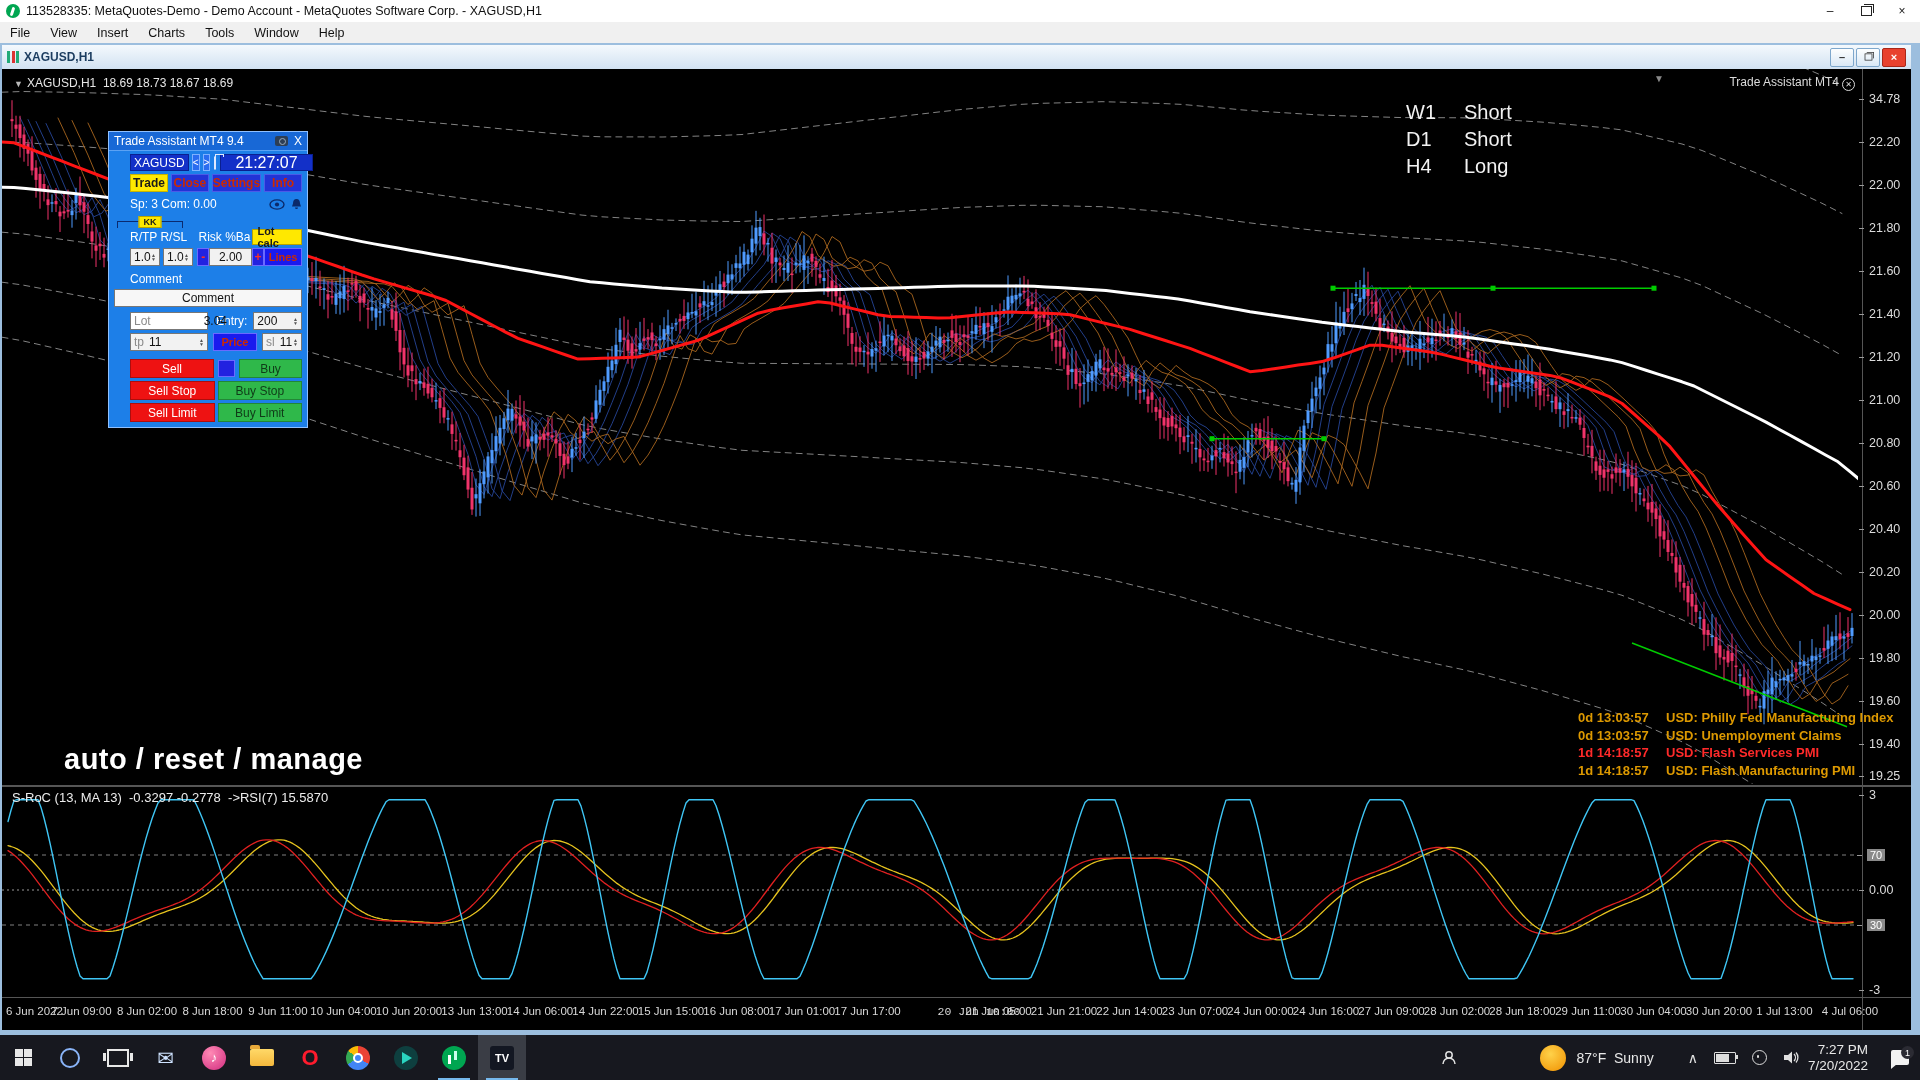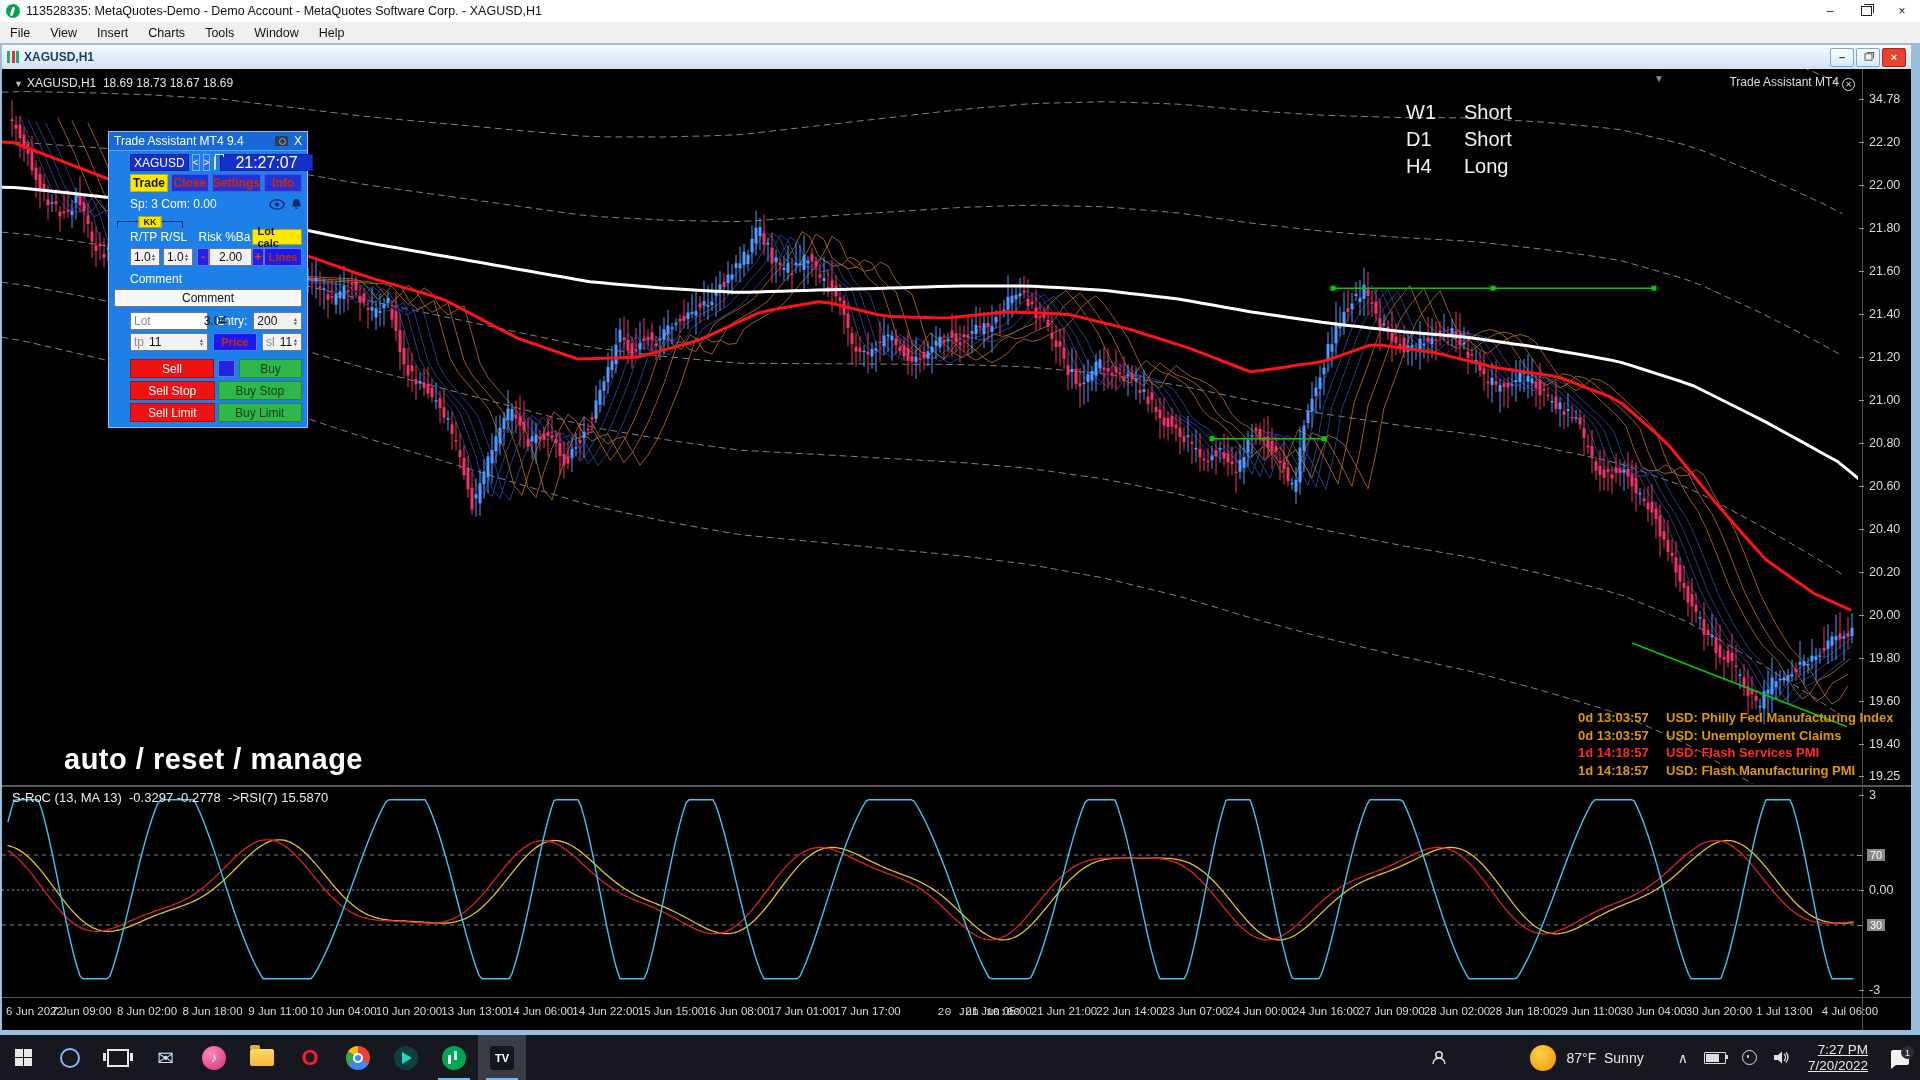--- a/index.html
+++ b/index.html
@@ -147,21 +147,21 @@
   .people{width:34px;display:flex;justify-content:center;margin-right:74px;}
   .sun{width:26px;height:26px;border-radius:50%;background:radial-gradient(circle at 40% 35%,#ffd24a,#f09000);
         margin-right:10px;}
   .weather-text{font-size:14px;margin-right:26px;white-space:nowrap;}
   .tray-glyph{margin:0 8px;font-size:14px;color:#e0e0e0;display:flex;align-items:center;}
   .battery{width:20px;height:10px;border:1px solid #ddd;border-radius:1px;position:relative;margin:0 8px;}
   .battery:before{content:"";position:absolute;right:-3px;top:2px;width:2px;height:4px;background:#ddd;}
   .battery:after{content:"";position:absolute;left:1px;top:1px;bottom:1px;width:13px;background:#ddd;}
   .ring-ic{width:13px;height:13px;border:1.5px solid #ddd;border-radius:50%;position:relative;margin:0 8px;}
   .ring-ic:after{content:"";position:absolute;left:4px;top:4px;width:2.5px;height:2.5px;border-radius:50%;background:#ddd;}
-  .clock{text-align:right;font-size:13.5px;line-height:16px;margin:0 12px 0 10px;text-decoration:underline;}
+  .clock{text-align:right;font-size:13.5px;line-height:16px;margin:0 12px 0 0;}
   .notif{width:40px;display:flex;justify-content:center;position:relative;}
   .notif-sq{width:18px;height:15px;background:#f2f2f2;border-radius:2px 2px 2px 0;position:relative;}
   .notif-sq:after{content:"";position:absolute;left:0;bottom:-4px;border-top:5px solid #f2f2f2;
         border-right:6px solid transparent;}
   .badge{position:absolute;right:6px;bottom:6px;width:13px;height:13px;border-radius:50%;background:#2b2b33;
         color:#fff;font-size:9px;display:flex;align-items:center;justify-content:center;}
 </style>
 </head>
 <body>
 

